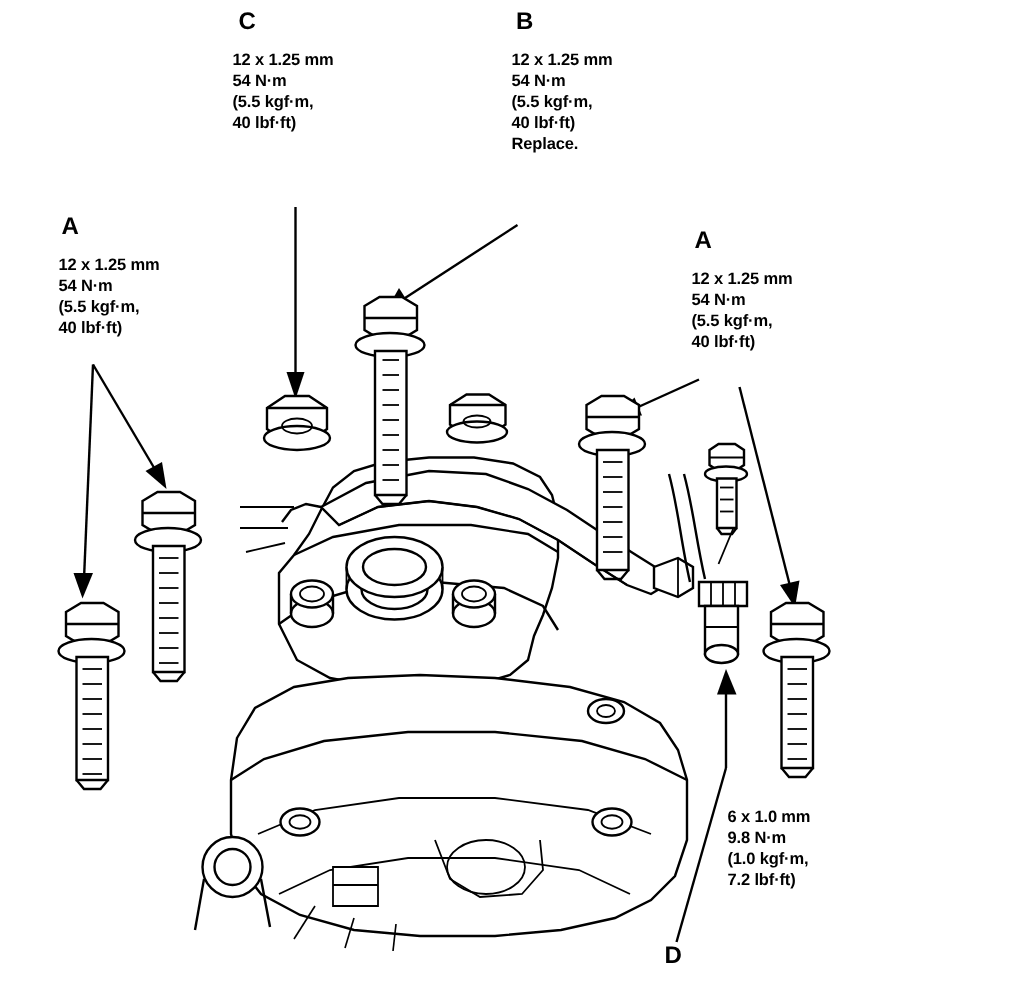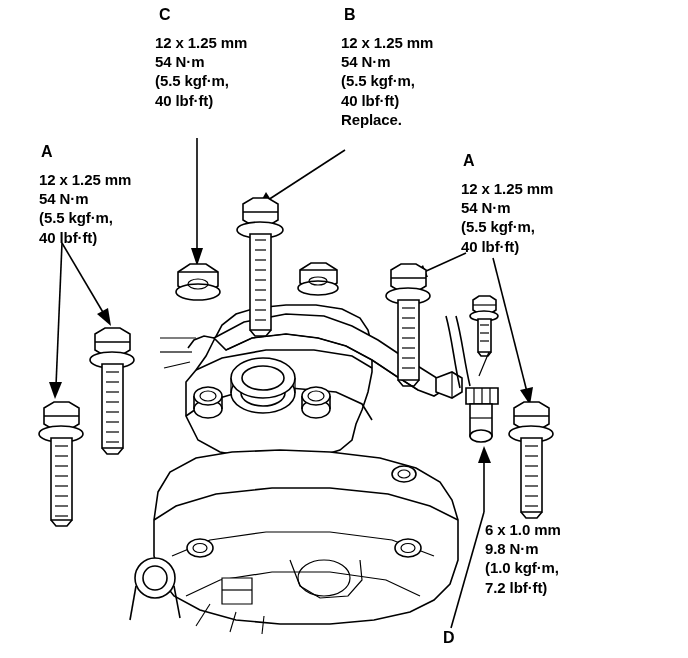--- a/index.html
+++ b/index.html
@@ -12,21 +12,21 @@
     width: 688px;
     height: 658px;
     background: #ffffff;
     overflow: hidden;
     font-family: "Liberation Sans", sans-serif;
     color: #000000;
   }
   .callout {
     position: absolute;
     font-family: "Liberation Sans", sans-serif;
-    font-size: 15px;
+    font-size: 11px;
     font-weight: bold;
     line-height: 1.28;
     white-space: pre;
     letter-spacing: -0.1px;
   }
   .letter {
     position: absolute;
     font-family: "Liberation Sans", sans-serif;
     font-size: 16px;
     font-weight: bold;
@@ -290,19 +290,19 @@
 54 N·m
 (5.5 kgf·m,
 40 lbf·ft)</div>
 
   <div class="letter" style="left:463px; top:152px;">A</div>
   <div class="callout" style="left:461px; top:179px;">12 x 1.25 mm
 54 N·m
 (5.5 kgf·m,
 40 lbf·ft)</div>
 
-  <div class="callout" style="left:485px; top:520px;">6 x 1.0 mm
+  <div class="callout" style="left:485px; top:538px;">6 x 1.0 mm
 9.8 N·m
 (1.0 kgf·m,
 7.2 lbf·ft)</div>
   <div class="letter" style="left:443px; top:629px;">D</div>
 
 </div>
 
 </body></html>

